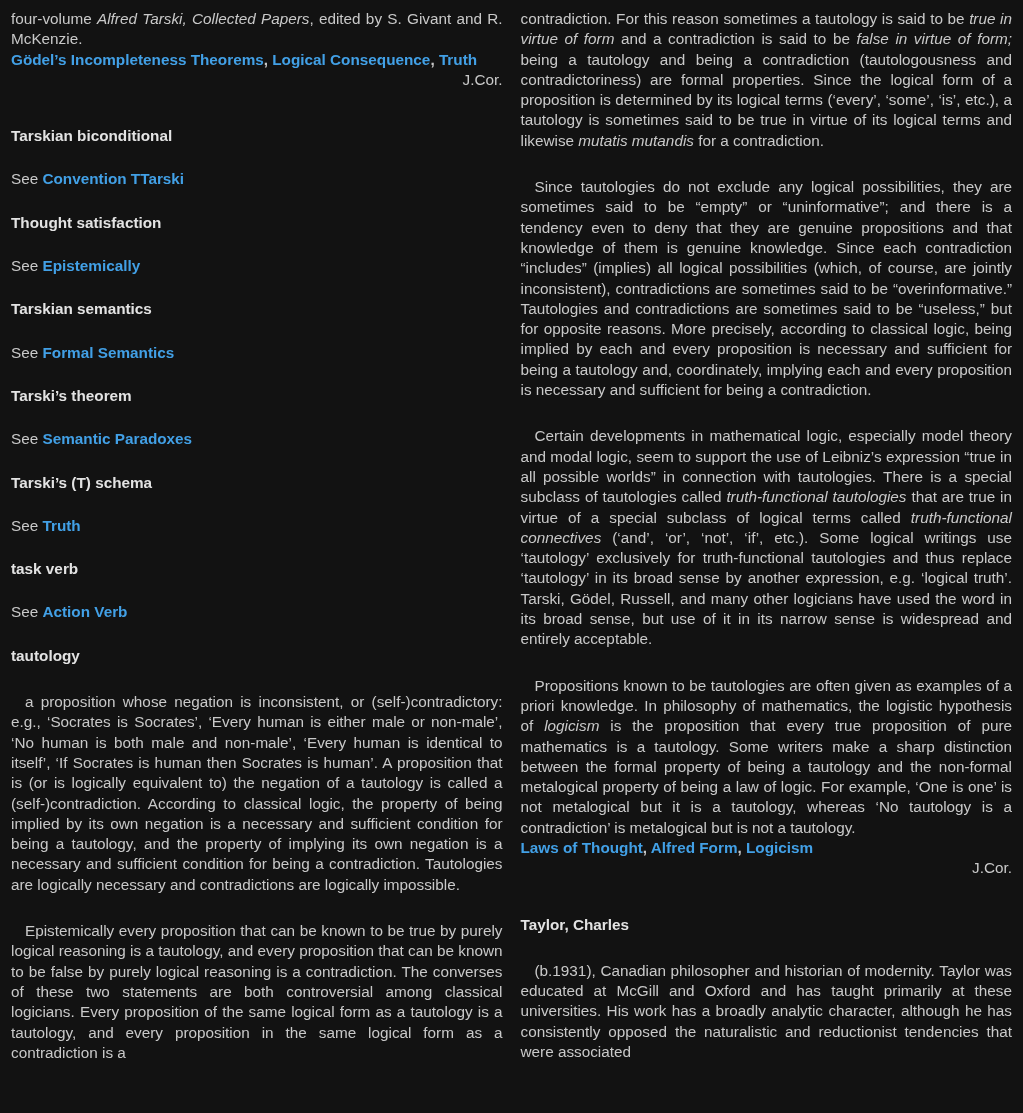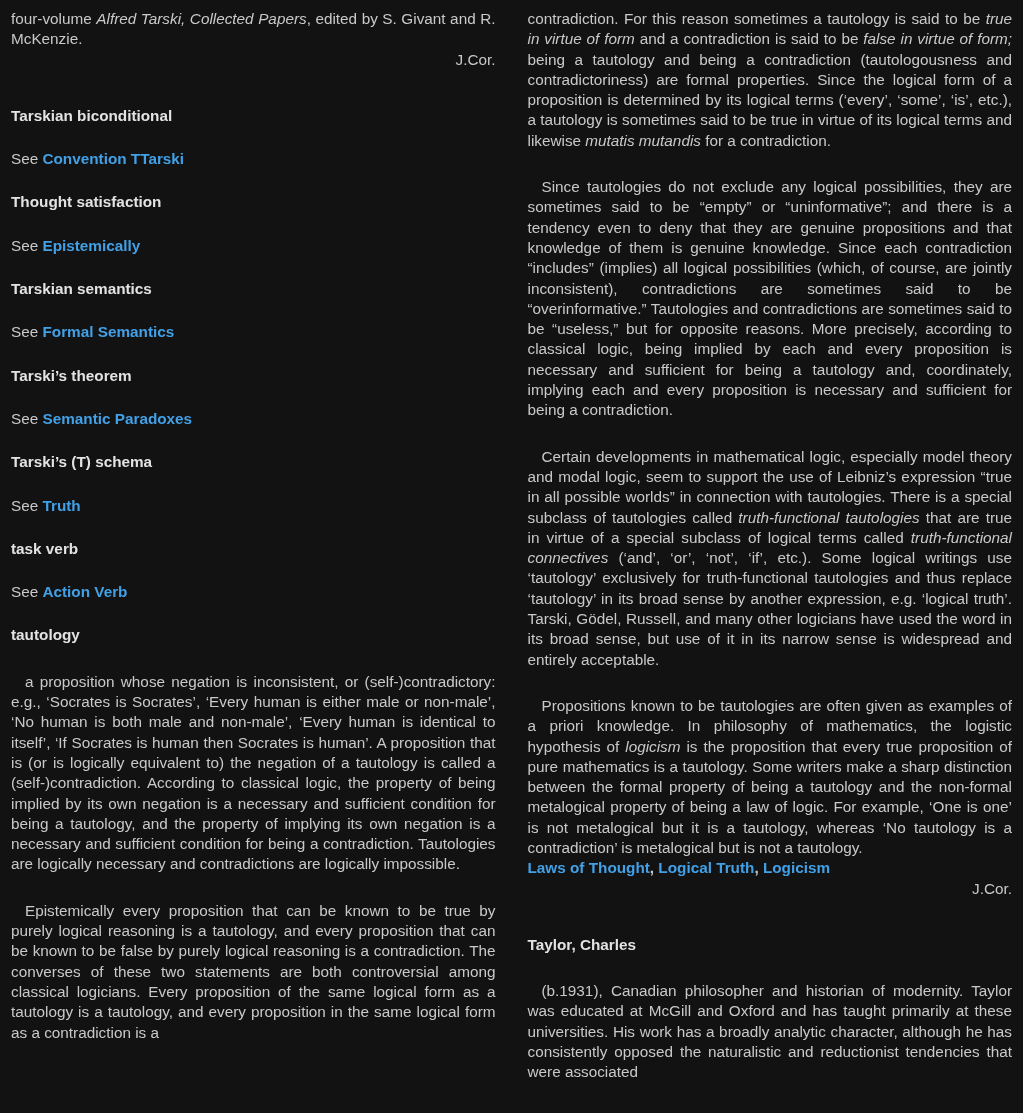--- a/index.html
+++ b/index.html
@@ -11,21 +11,21 @@
     font-size:15.3px;
     line-height:20.3px;
     color:var(--text);
     -webkit-font-smoothing:antialiased;
   }
   .page{
     width:1023px;height:1113px;
     box-sizing:border-box;
     padding:9px 11px 0 11px;
     display:flex;
-    gap:32px;
+    gap:18px;
     overflow:hidden;
     background:var(--bg);
   }
   .col{flex:1 1 0;min-width:0;}
   p{margin:0;}
   p.para{text-align:justify;}
   p.para.indent{text-indent:14px;margin-top:26px;}
   p.para em{font-style:italic;}
   p.links{font-weight:bold;text-align:justify;}
   p.links a{color:var(--link);text-decoration:none;cursor:pointer;}
@@ -34,20 +34,21 @@
   p.heading{font-weight:bold;color:var(--heading);margin:0 0 23px 0;}
   p.see{margin:0 0 23px 0;}
   p.see a{font-weight:bold;color:var(--link);text-decoration:none;cursor:pointer;margin-top:48px;}
 </style>
 </head>
 <body>
 
 <main class="page">
   <div class="col">
       <p class="para"><span>four-volume </span><em>Alfred Tarski, Collected Papers</em><span>, edited by S. Givant and R. McKenzie.</span></p>
+      <p class="links"><a href="#">Gödel’s Incompleteness Theorems</a><span class="sep">, </span><a href="#">Logical Consequence</a><span class="sep">, </span><a href="#">Truth</a></p>
       <p class="byline">J.Cor.</p>
       <p class="heading">Tarskian biconditional</p>
       <p class="see"><span>See </span><a href="#">Convention TTarski</a></p>
       <p class="heading">Thought satisfaction</p>
       <p class="see"><span>See </span><a href="#">Epistemically</a></p>
       <p class="heading">Tarskian semantics</p>
       <p class="see"><span>See </span><a href="#">Formal Semantics</a></p>
       <p class="heading">Tarski’s theorem</p>
       <p class="see"><span>See </span><a href="#">Semantic Paradoxes</a></p>
       <p class="heading">Tarski’s (T) schema</p>
@@ -56,18 +57,18 @@
       <p class="see"><span>See </span><a href="#">Action Verb</a></p>
       <p class="heading">tautology</p>
       <p class="para indent"><span>a proposition whose negation is inconsistent, or (self-)contradictory: e.g., ‘Socrates is Socrates’, ‘Every human is either male or non-male’, ‘No human is both male and non-male’, ‘Every human is identical to itself’, ‘If Socrates is human then Socrates is human’. A proposition that is (or is logically equivalent to) the negation of a tautology is called a (self-)contradiction. According to classical logic, the property of being implied by its own negation is a necessary and sufficient condition for being a tautology, and the property of implying its own negation is a necessary and sufficient condition for being a contradiction. Tautologies are logically necessary and contradictions are logically impossible.</span></p>
       <p class="para indent"><span>Epistemically every proposition that can be known to be true by purely logical reasoning is a tautology, and every proposition that can be known to be false by purely logical reasoning is a contradiction. The converses of these two statements are both controversial among classical logicians. Every proposition of the same logical form as a tautology is a tautology, and every proposition in the same logical form as a contradiction is a</span></p>
     </div>
   <div class="col">
       <p class="para"><span>contradiction. For this reason sometimes a tautology is said to be </span><em>true in virtue of form</em><span> and a contradiction is said to be </span><em>false in virtue of form;</em><span> being a tautology and being a contradiction (tautologousness and contradictoriness) are formal properties. Since the logical form of a proposition is determined by its logical terms (‘every’, ‘some’, ‘is’, etc.), a tautology is sometimes said to be true in virtue of its logical terms and likewise </span><em>mutatis mutandis</em><span> for a contradiction.</span></p>
       <p class="para indent"><span>Since tautologies do not exclude any logical possibilities, they are sometimes said to be “empty” or “uninformative”; and there is a tendency even to deny that they are genuine propositions and that knowledge of them is genuine knowledge. Since each contradiction “includes” (implies) all logical possibilities (which, of course, are jointly inconsistent), contradictions are sometimes said to be “overinformative.” Tautologies and contradictions are sometimes said to be “useless,” but for opposite reasons. More precisely, according to classical logic, being implied by each and every proposition is necessary and sufficient for being a tautology and, coordinately, implying each and every proposition is necessary and sufficient for being a contradiction.</span></p>
       <p class="para indent"><span>Certain developments in mathematical logic, especially model theory and modal logic, seem to support the use of Leibniz’s expression “true in all possible worlds” in connection with tautologies. There is a special subclass of tautologies called </span><em>truth-functional tautologies</em><span> that are true in virtue of a special subclass of logical terms called </span><em>truth-functional connectives</em><span> (‘and’, ‘or’, ‘not’, ‘if’, etc.). Some logical writings use ‘tautology’ exclusively for truth-functional tautologies and thus replace ‘tautology’ in its broad sense by another expression, e.g. ‘logical truth’. Tarski, Gödel, Russell, and many other logicians have used the word in its broad sense, but use of it in its narrow sense is widespread and entirely acceptable.</span></p>
       <p class="para indent"><span>Propositions known to be tautologies are often given as examples of a priori knowledge. In philosophy of mathematics, the logistic hypothesis of </span><em>logicism</em><span> is the proposition that every true proposition of pure mathematics is a tautology. Some writers make a sharp distinction between the formal property of being a tautology and the non-formal metalogical property of being a law of logic. For example, ‘One is one’ is not metalogical but it is a tautology, whereas ‘No tautology is a contradiction’ is metalogical but is not a tautology.</span></p>
-      <p class="links"><a href="#">Laws of Thought</a><span class="sep">, </span><a href="#">Logical Truth</a><span class="sep">, </span><a href="#">Logicism</a></p>
+      <p class="links"><a href="#">Laws of Thought</a><span class="sep">, </span><a href="#">Alfred Form</a><span class="sep">, </span><a href="#">Logicism</a></p>
       <p class="byline">J.Cor.</p>
       <p class="heading">Taylor, Charles</p>
       <p class="para indent"><span>(b.1931), Canadian philosopher and historian of modernity. Taylor was educated at McGill and Oxford and has taught primarily at these universities. His work has a broadly analytic character, although he has consistently opposed the naturalistic and reductionist tendencies that were associated</span></p>
     </div>
 </main>
 
 </body></html>

